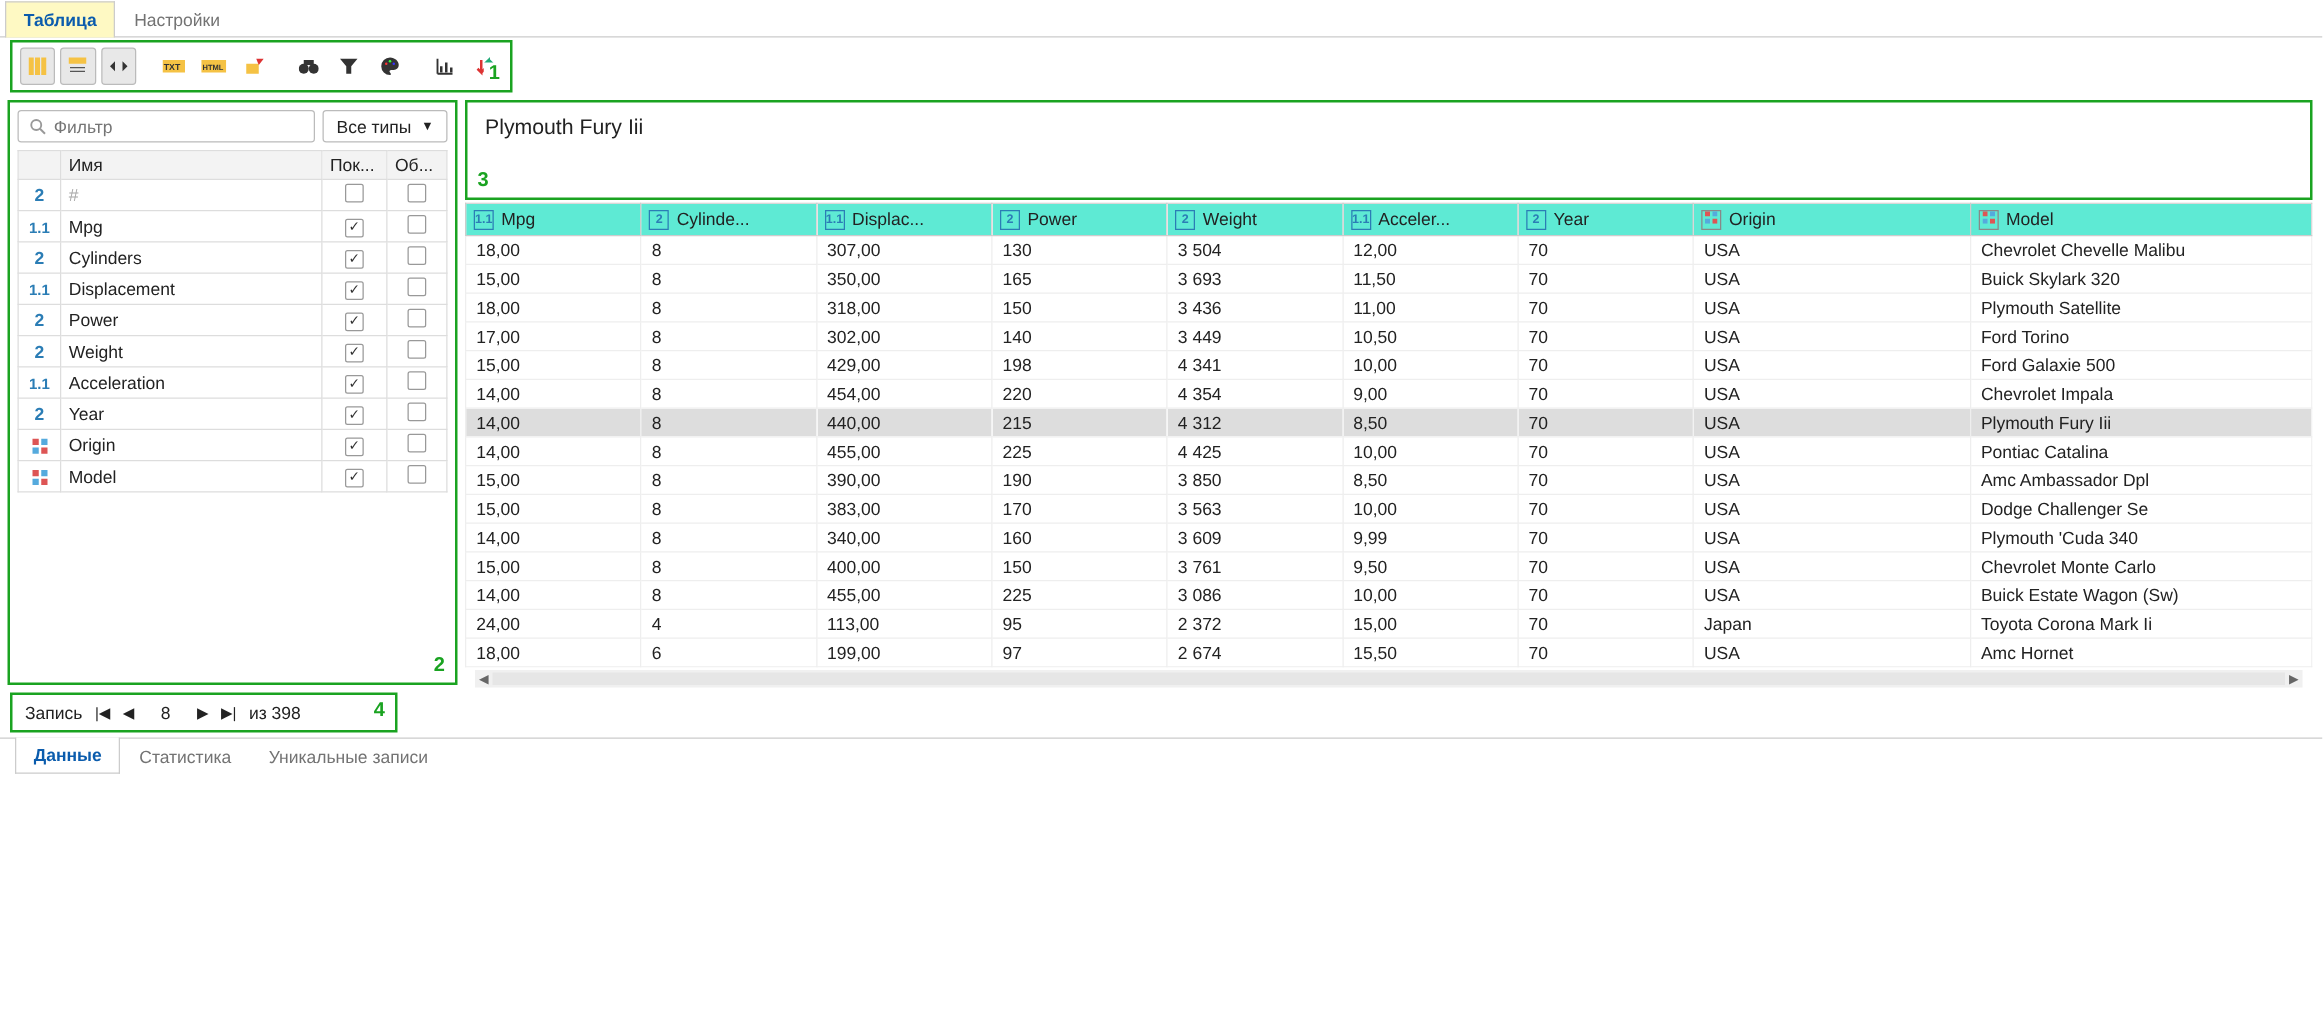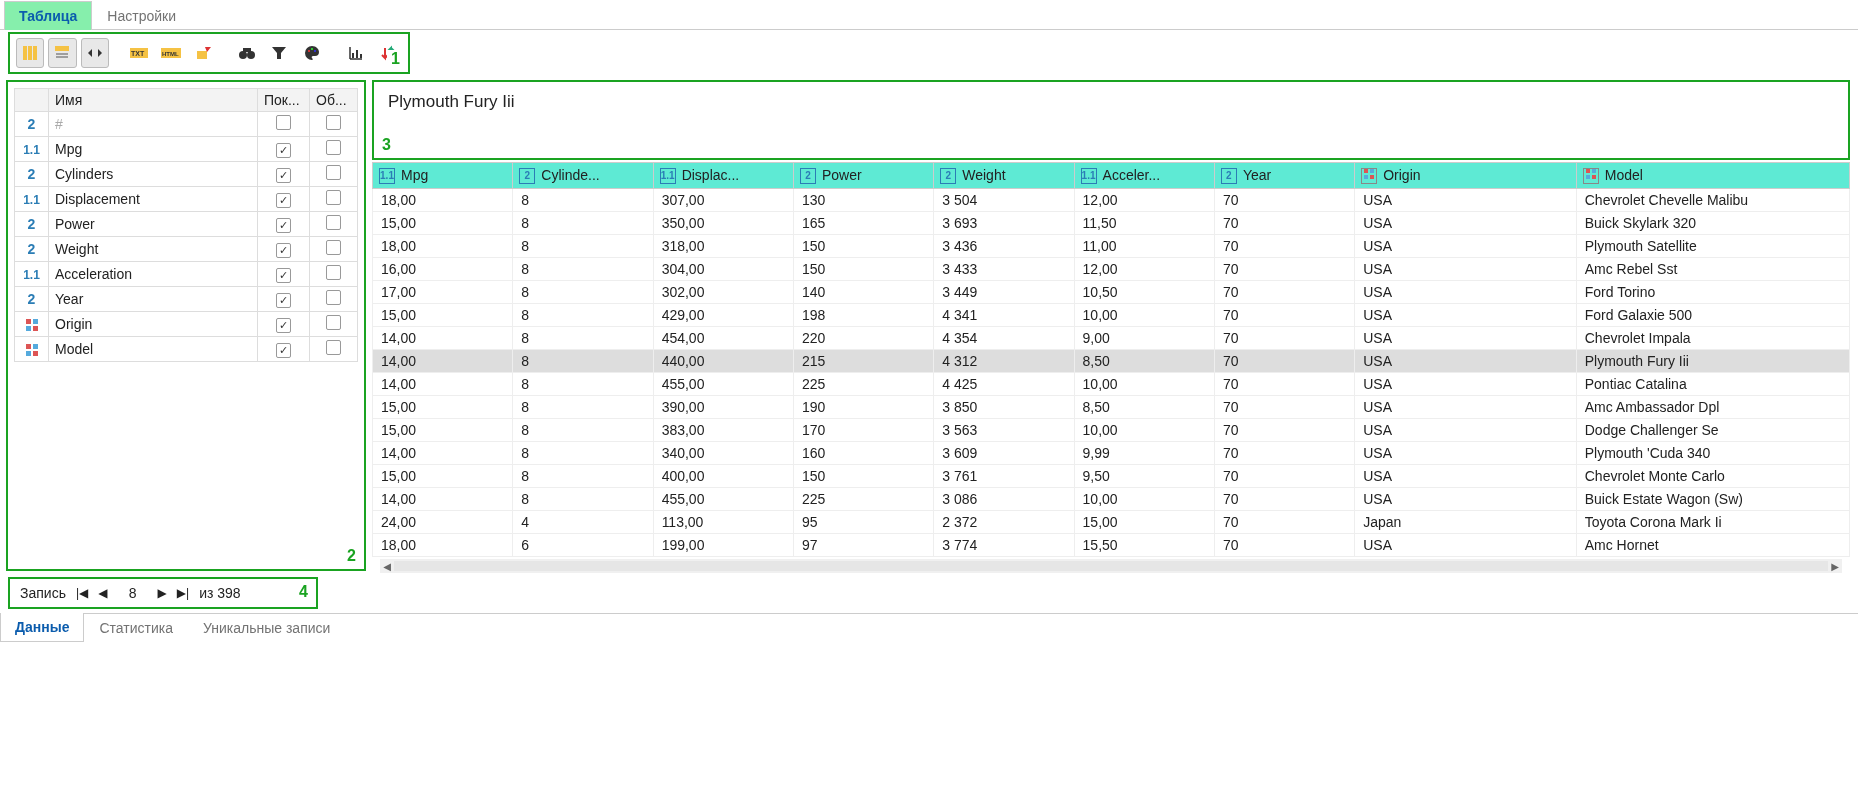--- a/index.html
+++ b/index.html
@@ -13,21 +13,21 @@
     .top-tab {
       padding: 6px 14px;
       border: 1px solid transparent;
       border-bottom: none;
       position: relative; top: 1px;
       cursor: pointer;
       color: #737373;
     }
     .top-tab.active {
       border-color: #ccc;
-      background: #86efac;
+      background: #fef9c3;
       color: #0b5cad;
       font-weight: 600;
     }
     .annot { border: 2px solid #1aa321; position: relative; }
     .annot-label {
       position: absolute;
       color: #1aa321;
       font-weight: 700;
       font-size: 16px;
       background: #fff;
@@ -104,21 +104,21 @@
       font-size: 10px; text-align: center; line-height: 14px;
       margin-right: 6px; font-weight: 700; vertical-align: middle;
     }
     .th-icon.cat { border-color: #888; }
     .pager {
       margin: 2px 8px; padding: 6px 10px;
       display: flex; align-items: center; gap: 10px;
       font-size: 14px;
     }
     .pager .pg-btn { cursor: pointer; font-size: 12px; }
-    .bottom-tabs { display: flex; border-top: 1px solid #ccc; padding-left: 0; margin-top: 4px; text-align: center; }
+    .bottom-tabs { display: flex; border-top: 1px solid #ccc; padding-left: 12px; margin-top: 4px; text-align: center; }
     .bottom-tab {
       padding: 6px 14px;
       border: 1px solid transparent; border-top: none;
       cursor: pointer; color: #737373;
     }
     .bottom-tab.active { border-color: #ccc; color: #0b5cad; font-weight: 600; background: #fff; position: relative; top: -1px; }
     .hscroll { height: 14px; background: #f0f0f0; margin: 2px 8px; display: flex; align-items: center; }
     .hscroll .track { flex: 1; height: 10px; background: #e6e6e6; }
     .hscroll .arrow { width: 14px; text-align: center; font-size: 10px; color: #666; cursor: pointer; }
     .type-num { color: #2b7db5; font-weight: 700; }
@@ -209,20 +209,33 @@
     <svg width="16" height="16">
         <path d="M5 3 L5 13 L2 10 M5 13 L8 10" stroke="#d33" stroke-width="2" fill="none"></path>
         <path d="M11 13 L11 3 L8 6 M11 3 L14 6" stroke="#2a7" stroke-width="2" fill="none"></path>
       </svg>
   </span>
   <span class="annot-label" style="right: 4px; bottom: 4px;">1</span>
 </div>
 
 <div class="layout">
   <div class="left-panel annot">
+    <div class="filter-row">
+      <div class="filter-input">
+        <svg width="14" height="14">
+            <circle cx="6" cy="6" r="4" stroke="#999" fill="none" stroke-width="1.5"></circle>
+            <line x1="9" y1="9" x2="13" y2="13" stroke="#999" stroke-width="1.5"></line>
+          </svg>
+        <input placeholder="Фильтр" style="">
+      </div>
+      <div class="filter-select">
+        <span>Все типы</span>
+        <span style="font-size:10px">▼</span>
+      </div>
+    </div>
     <table class="cols-table">
       <colgroup>
           <col style="width:34px">
           <col>
           <col style="width:52px">
           <col style="width:48px">
         </colgroup>
       <thead>
         <tr>
           <th></th>
@@ -376,31 +389,20 @@
               <td>8</td>
               <td>318,00</td>
               <td>150</td>
               <td>3 436</td>
               <td>11,00</td>
               <td>70</td>
               <td>USA</td>
               <td>Plymouth Satellite</td>
             </tr>
             <tr>
-              <td>16,00</td>
-              <td>8</td>
-              <td>304,00</td>
-              <td>150</td>
-              <td>3 433</td>
-              <td>12,00</td>
-              <td>70</td>
-              <td>USA</td>
-              <td>Amc Rebel Sst</td>
-            </tr>
-            <tr>
               <td>17,00</td>
               <td>8</td>
               <td>302,00</td>
               <td>140</td>
               <td>3 449</td>
               <td>10,50</td>
               <td>70</td>
               <td>USA</td>
               <td>Ford Torino</td>
             </tr>
@@ -512,21 +514,21 @@
               <td>15,00</td>
               <td>70</td>
               <td>Japan</td>
               <td>Toyota Corona Mark Ii</td>
             </tr>
             <tr>
               <td>18,00</td>
               <td>6</td>
               <td>199,00</td>
               <td>97</td>
-              <td>3 774</td>
+              <td>2 674</td>
               <td>15,50</td>
               <td>70</td>
               <td>USA</td>
               <td>Amc Hornet</td>
             </tr>
           </tbody>
       </table>
     </div>
     <div class="hscroll">
       <span class="arrow">◀</span>

